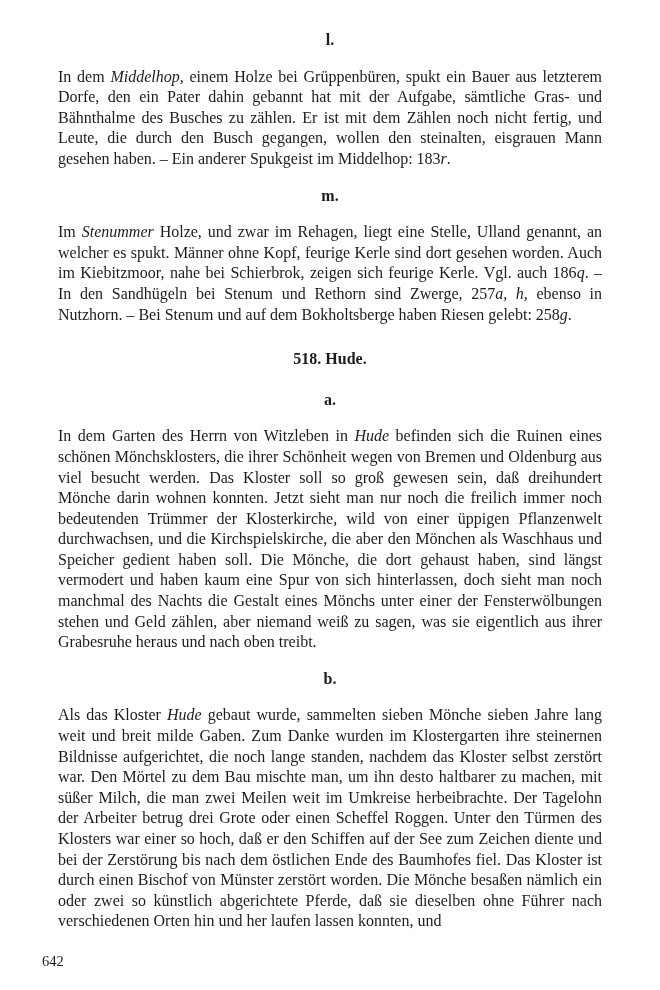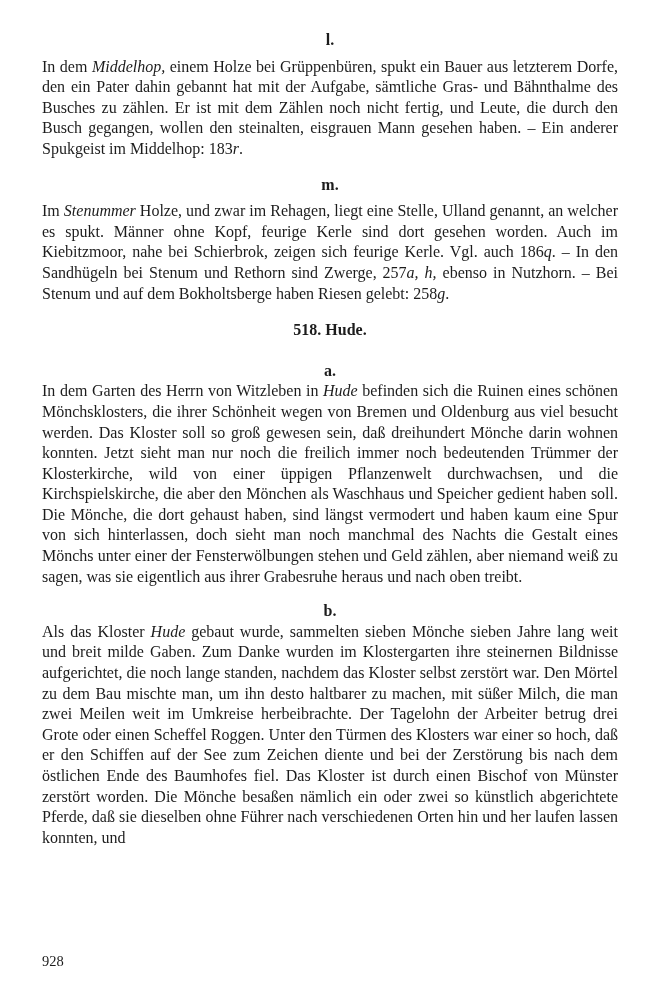--- a/index.html
+++ b/index.html
@@ -24,23 +24,23 @@
     text-align: center;
     font-weight: 700;
     font-size: 16px;
     margin: 0;
     line-height: 20.6px;
   }
   .mb6  { margin-bottom: 6px; }
   .mt15 { margin-top: 15px; }
   .mt14 { margin-top: 14px; }
   .mt20 { margin-top: 20px; }
-  .mt24 { margin-top: 16px; }
+  .mt24 { margin-top: 24px; }
   .body-para {
-    margin: 0;
+    margin: 16px;
     text-align: justify;
     hyphens: none;
   }
   .indent-first {
     text-indent: 14px;
   }
   .page-number {
     position: absolute;
     left: 42px;
     top: 952px;
@@ -66,15 +66,15 @@
   <h2 class="head mt24">518. Hude.</h2>
 
   <h3 class="head mt20">a.</h3>
 
   <p class="body-para">In dem Garten des Herrn von Witzleben in <em>Hude</em> befinden sich die Ruinen eines schönen Mönchsklosters, die ihrer Schönheit wegen von Bremen und Oldenburg aus viel besucht werden. Das Kloster soll so groß gewesen sein, daß dreihundert Mönche darin wohnen konnten. Jetzt sieht man nur noch die freilich immer noch bedeutenden Trümmer der Klosterkirche, wild von einer üppigen Pflanzenwelt durchwachsen, und die Kirchspielskirche, die aber den Mönchen als Waschhaus und Speicher gedient haben soll. Die Mönche, die dort gehaust haben, sind längst vermodert und haben kaum eine Spur von sich hinterlassen, doch sieht man noch manchmal des Nachts die Gestalt eines Mönchs unter einer der Fensterwölbungen stehen und Geld zählen, aber niemand weiß zu sagen, was sie eigentlich aus ihrer Grabesruhe heraus und nach oben treibt.</p>
 
   <h3 class="head mt14">b.</h3>
 
   <p class="body-para">Als das Kloster <em>Hude</em> gebaut wurde, sammelten sieben Mönche sieben Jahre lang weit und breit milde Gaben. Zum Danke wurden im Klostergarten ihre steinernen Bildnisse aufgerichtet, die noch lange standen, nachdem das Kloster selbst zerstört war. Den Mörtel zu dem Bau mischte man, um ihn desto haltbarer zu machen, mit süßer Milch, die man zwei Meilen weit im Umkreise herbeibrachte. Der Tagelohn der Arbeiter betrug drei Grote oder einen Scheffel Roggen. Unter den Türmen des Klosters war einer so hoch, daß er den Schiffen auf der See zum Zeichen diente und bei der Zerstörung bis nach dem östlichen Ende des Baumhofes fiel. Das Kloster ist durch einen Bischof von Münster zerstört worden. Die Mönche besaßen nämlich ein oder zwei so künstlich abgerichtete Pferde, daß sie dieselben ohne Führer nach verschiedenen Orten hin und her laufen lassen konnten, und</p>
 
-  <div class="page-number">928</div>
+  <div class="page-number">642</div>
 
 </div>
 
 </body></html>

